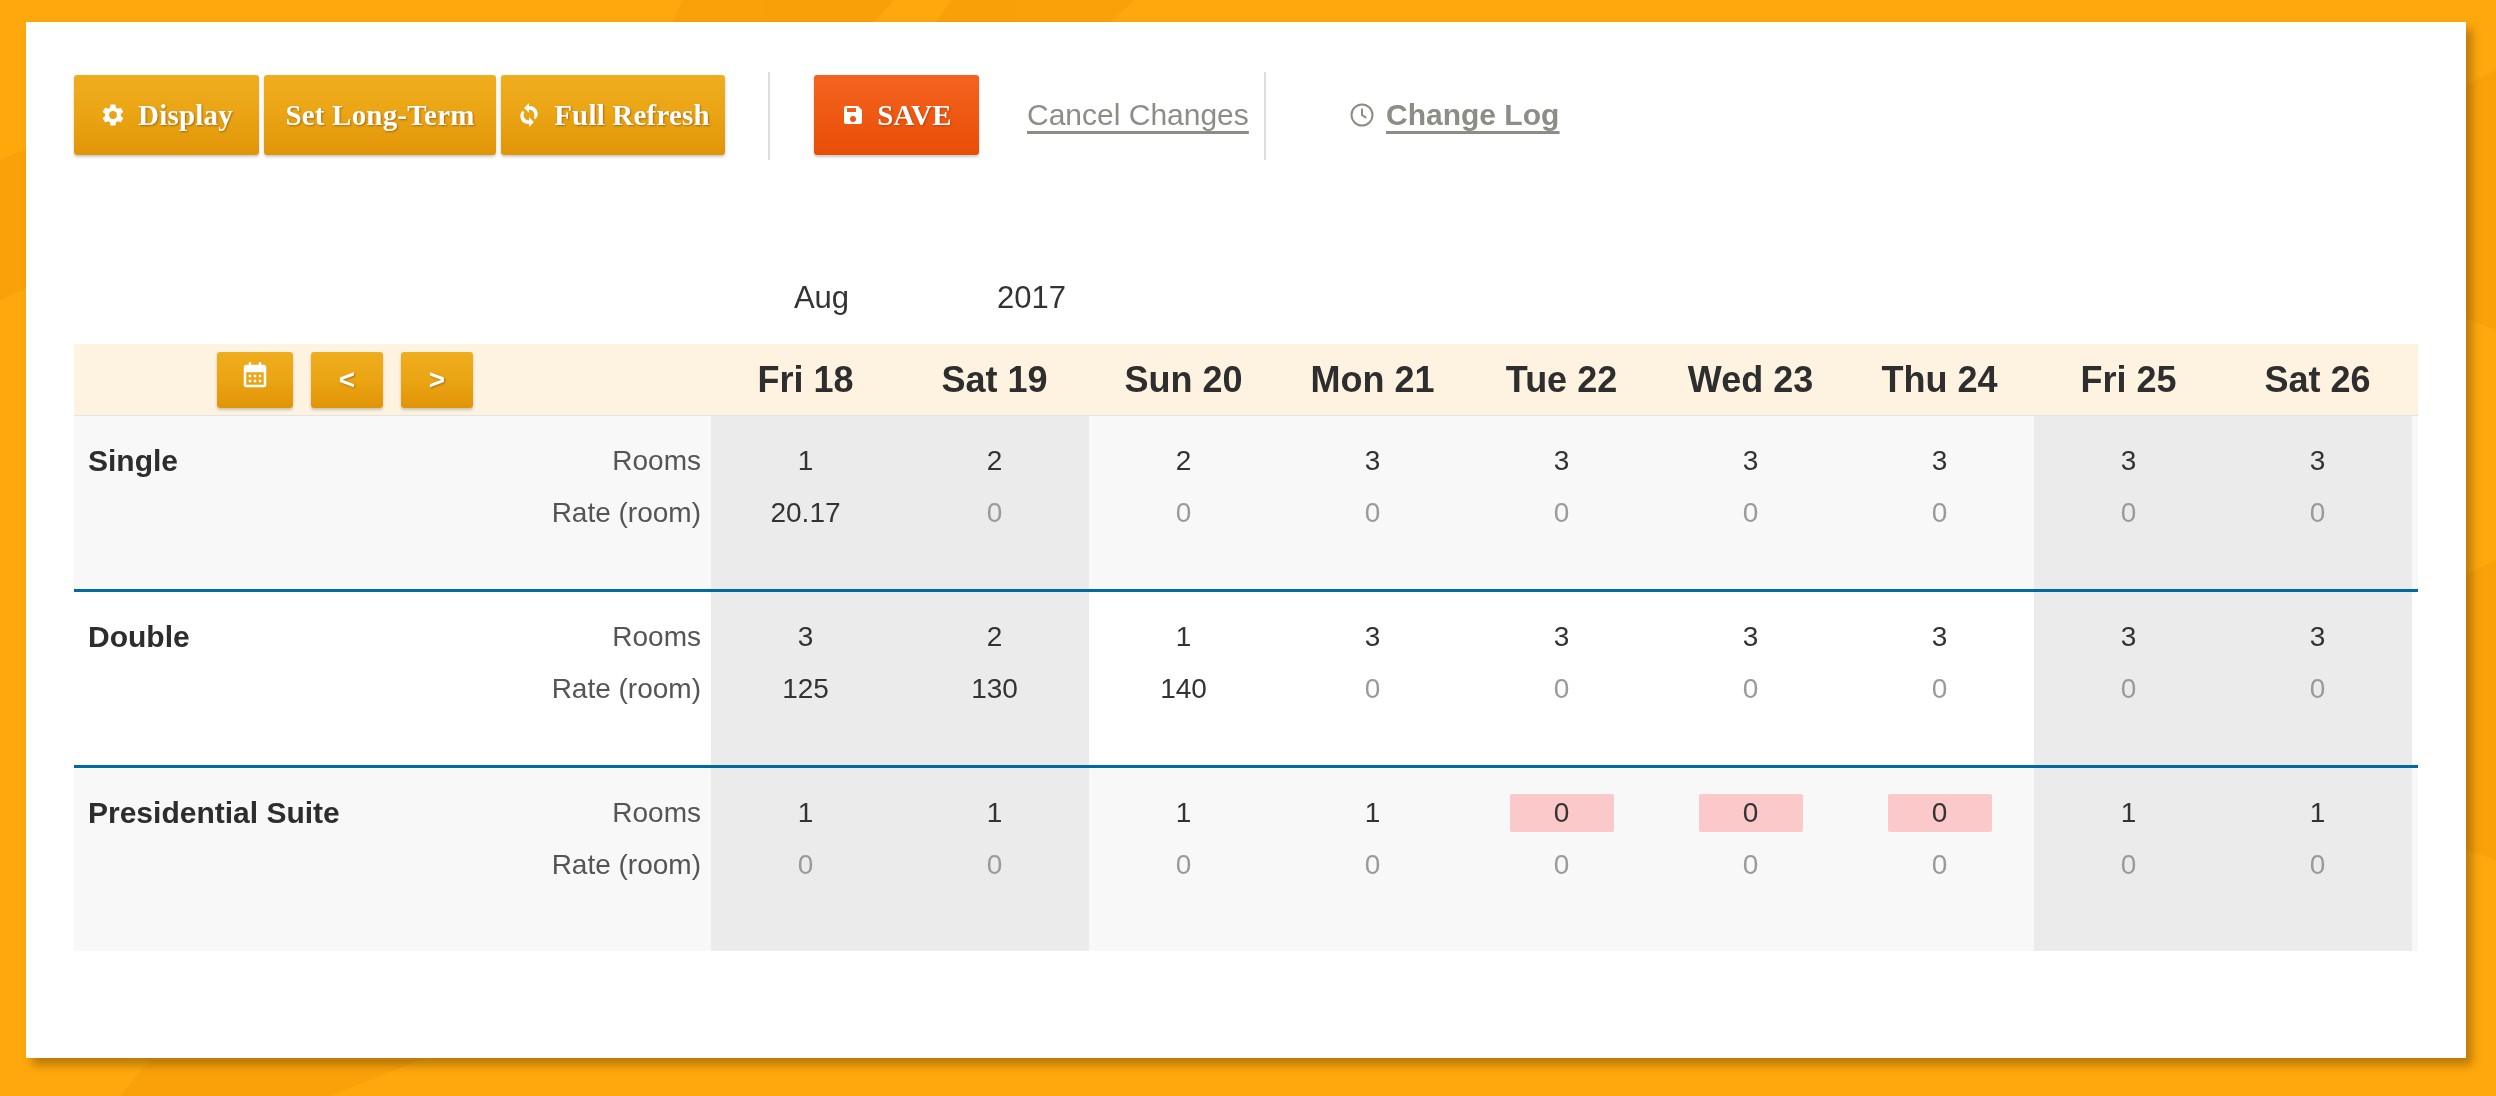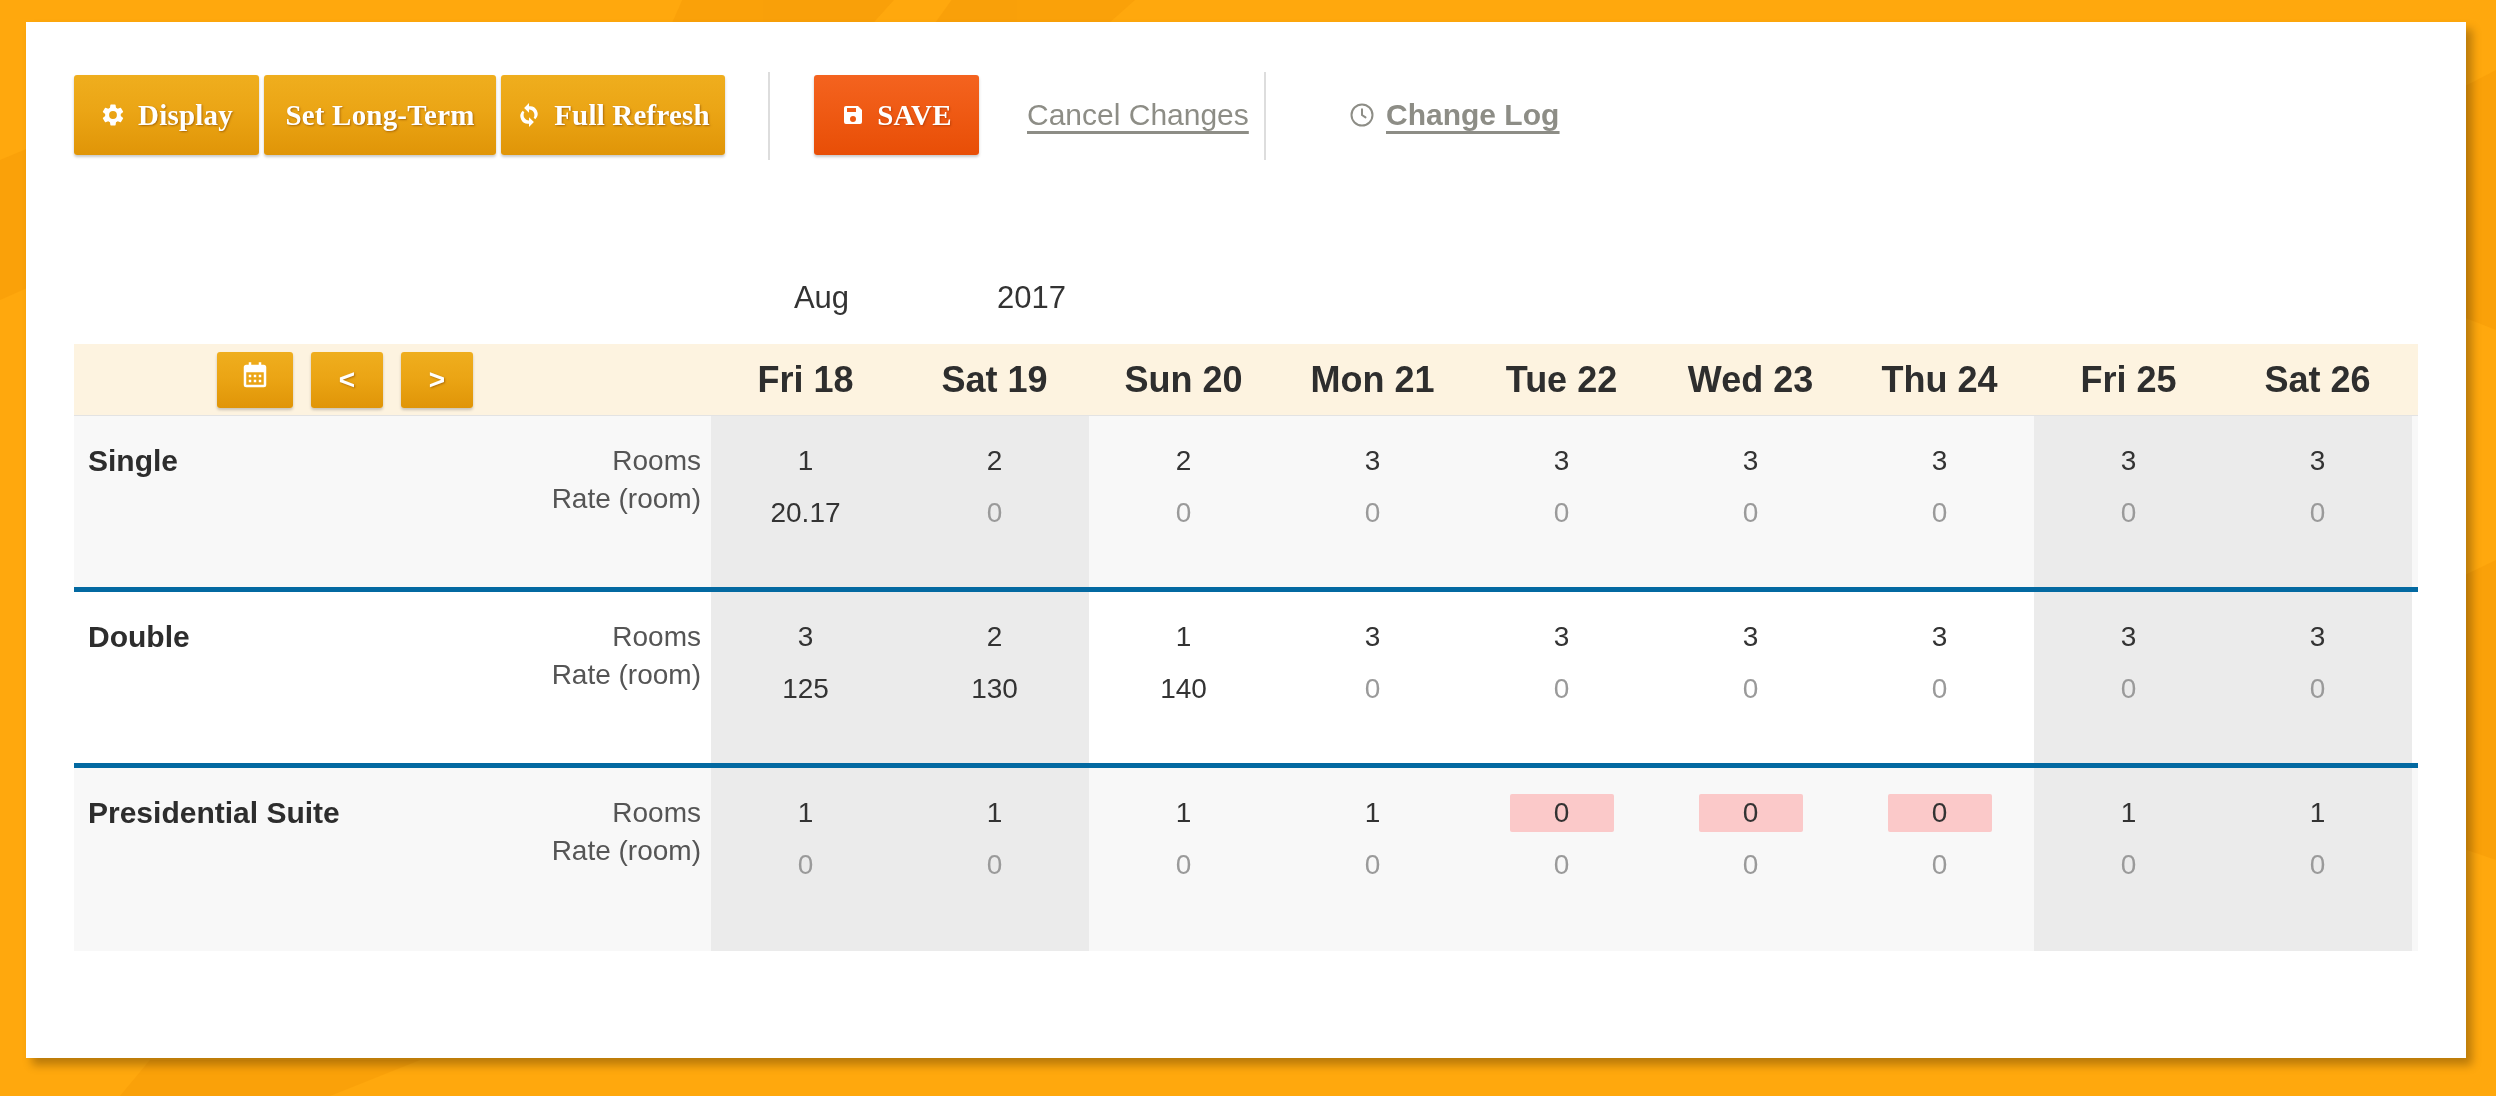--- a/index.html
+++ b/index.html
@@ -162,36 +162,37 @@
     justify-content: center;
     box-shadow: 0 2px 3px rgba(0,0,0,0.2);
     text-shadow: 1px 1px 2px rgba(120,60,0,0.5);
   }
   #btn-calendar { width: 76px; }
 
   
   .data-row {
     height: 176px;
     position: relative;
-    border-bottom: 5px solid #0369a1;
+    border-bottom: 3px solid #0369a1;
   }
   .data-row.alt  { background: #f8f8f8; }
   .data-row.plain{ background: #ffffff; }
 
   .roomtype-label {
     font-size: 30px;
     font-weight: bold;
     color: #2d2d2d;
     padding: 28px 0 0 14px;
   }
 
   .metric-col {
     display: flex;
     flex-direction: column;
     padding-top: 26px;
+    gap: 14px;
   }
   .metric-col .m {
     font-size: 28px;
     color: #555555;
     text-align: right;
     padding-right: 10px;
     height: 38px;
     line-height: 38px;
   }
 

